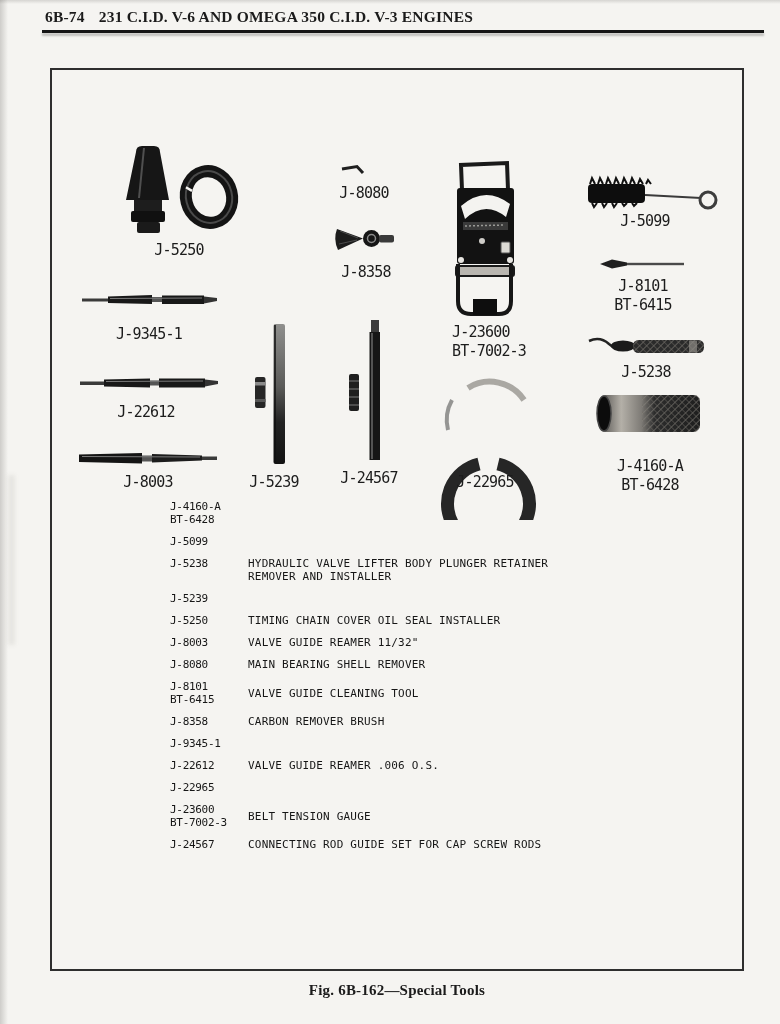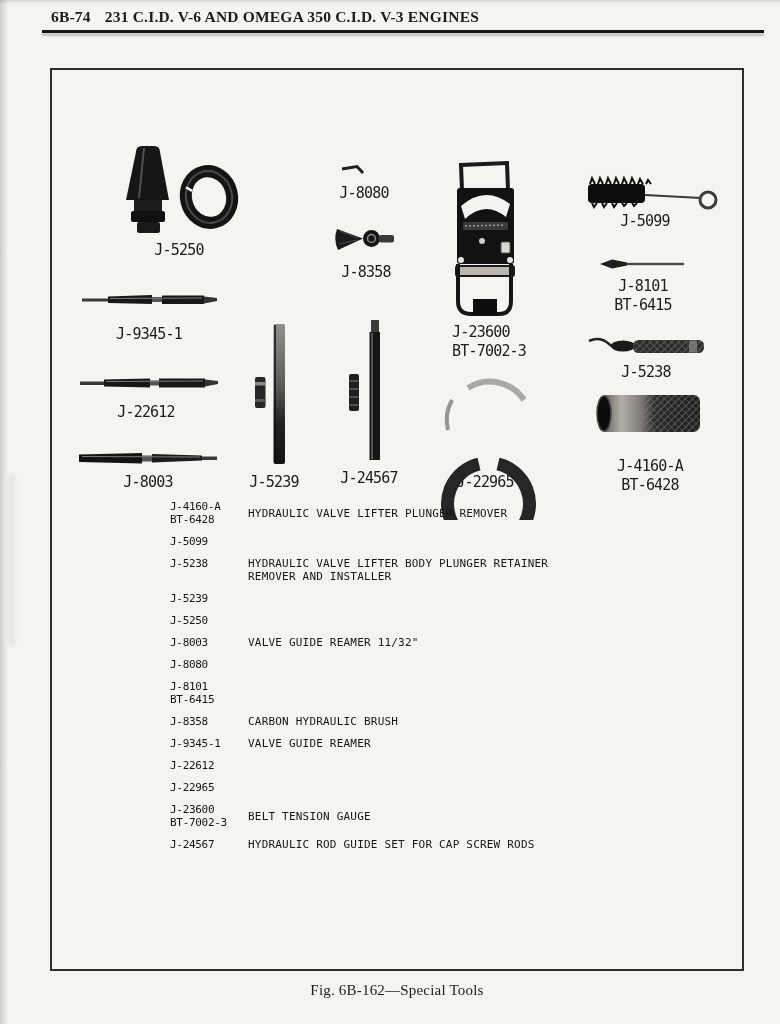--- a/index.html
+++ b/index.html
@@ -12,21 +12,21 @@
   
   .scan-edge-left{position:absolute;left:0;top:0;width:8px;height:100%;
     background:linear-gradient(to right, rgba(90,88,84,0.25), rgba(0,0,0,0));}
   .scan-edge-top{position:absolute;left:0;top:0;width:100%;height:4px;
     background:linear-gradient(to bottom, rgba(90,88,84,0.20), rgba(0,0,0,0));}
   .scan-smudge{position:absolute;left:8px;top:475px;width:7px;height:170px;
     background:rgba(60,58,55,0.08);filter:blur(2px);}
   
   .header{position:absolute;left:45px;top:8px;font-weight:bold;font-size:15.5px;
     letter-spacing:0.2px;white-space:nowrap;}
-  .header .code{margin-right:14px;margin-left:6px;}
+  .header .code{margin-right:14px;}
   .header-rule{position:absolute;left:42px;top:30px;width:722px;height:3px;
     background:#151515;box-shadow:0 3px 2px rgba(40,40,40,0.25);}
   
   .figure-box{position:absolute;left:50px;top:68px;width:694px;height:903px;
     border:2px solid #2e2e2e;background:#f5f4f1;box-sizing:border-box;}
   .tools-svg{position:absolute;left:0;top:0;}
   
   .tlabel{position:absolute;font-family:"DejaVu Sans Mono", monospace;
     font-size:15px;letter-spacing:-0.8px;line-height:19px;color:#1c1c1c;
     text-align:center;white-space:pre-line;width:90px;}
@@ -35,21 +35,21 @@
   .parts-table{position:absolute;left:170px;top:500px;width:400px;
     font-family:"DejaVu Sans Mono", monospace;font-size:11px;line-height:13px;
     color:#161616;}
   .trow{display:flex;align-items:center;margin-bottom:9px;}
   .trow.top{align-items:flex-start;}
   .tcell{white-space:pre-line;}
   .tcell.tool{flex:0 0 78px;letter-spacing:-0.3px;}
   .tcell.desc{flex:1;letter-spacing:0.2px;}
   
   .caption{position:absolute;left:50px;top:982px;width:694px;text-align:center;
-    font-weight:normal;font-size:15px;letter-spacing:0.2px;}
+    font-weight:bold;font-size:15px;letter-spacing:0.2px;}
 </style>
 </head>
 <body>
 
 <div class="scan-edge-left"></div>
 <div class="scan-edge-top"></div>
 <div class="scan-smudge"></div>
 
 <div class="header">
   <span class="code">6B-74</span><span>231 C.I.D. V-6 AND OMEGA 350 C.I.D. V-3 ENGINES</span>
@@ -221,65 +221,67 @@
   <div class="tlabel" style="left:388px;top:403px;">J-22965</div>
   <div class="tlabel" style="left:549px;top:293px;">J-5238</div>
   <div class="tlabel" style="left:553px;top:387px;">J-4160-A
 BT-6428</div>
 </div>
 
 <div class="parts-table">
   <div class="trow">
     <div class="tcell tool">J-4160-A
 BT-6428</div>
-    <div class="tcell desc">HYDRAULIC VALVE LIFTER PLUNGER REMOVER</div>
   </div>
   <div class="trow">
     <div class="tcell tool">J-5099</div>
   </div>
   <div class="trow top">
     <div class="tcell tool">J-5238</div>
     <div class="tcell desc">HYDRAULIC VALVE LIFTER BODY PLUNGER RETAINER
 REMOVER AND INSTALLER</div>
   </div>
   <div class="trow">
     <div class="tcell tool">J-5239</div>
   </div>
   <div class="trow">
     <div class="tcell tool">J-5250</div>
+    <div class="tcell desc">TIMING CHAIN COVER OIL SEAL INSTALLER</div>
   </div>
   <div class="trow">
     <div class="tcell tool">J-8003</div>
     <div class="tcell desc">VALVE GUIDE REAMER 11/32"</div>
   </div>
   <div class="trow">
     <div class="tcell tool">J-8080</div>
+    <div class="tcell desc">MAIN BEARING SHELL REMOVER</div>
   </div>
   <div class="trow">
     <div class="tcell tool">J-8101
 BT-6415</div>
+    <div class="tcell desc">VALVE GUIDE CLEANING TOOL</div>
   </div>
   <div class="trow">
     <div class="tcell tool">J-8358</div>
-    <div class="tcell desc">CARBON HYDRAULIC BRUSH</div>
+    <div class="tcell desc">CARBON REMOVER BRUSH</div>
   </div>
   <div class="trow">
     <div class="tcell tool">J-9345-1</div>
-    <div class="tcell desc">VALVE GUIDE REAMER</div>
   </div>
   <div class="trow">
     <div class="tcell tool">J-22612</div>
+    <div class="tcell desc">VALVE GUIDE REAMER .006 O.S.</div>
   </div>
   <div class="trow">
     <div class="tcell tool">J-22965</div>
   </div>
   <div class="trow">
     <div class="tcell tool">J-23600
 BT-7002-3</div>
     <div class="tcell desc">BELT TENSION GAUGE</div>
   </div>
   <div class="trow">
     <div class="tcell tool">J-24567</div>
-    <div class="tcell desc">HYDRAULIC ROD GUIDE SET FOR CAP SCREW RODS</div>
+    <div class="tcell desc">CONNECTING ROD GUIDE SET FOR CAP SCREW RODS</div>
   </div>
 </div>
 
 <div class="caption">Fig. 6B-162—Special Tools</div>
 
 </body></html>

